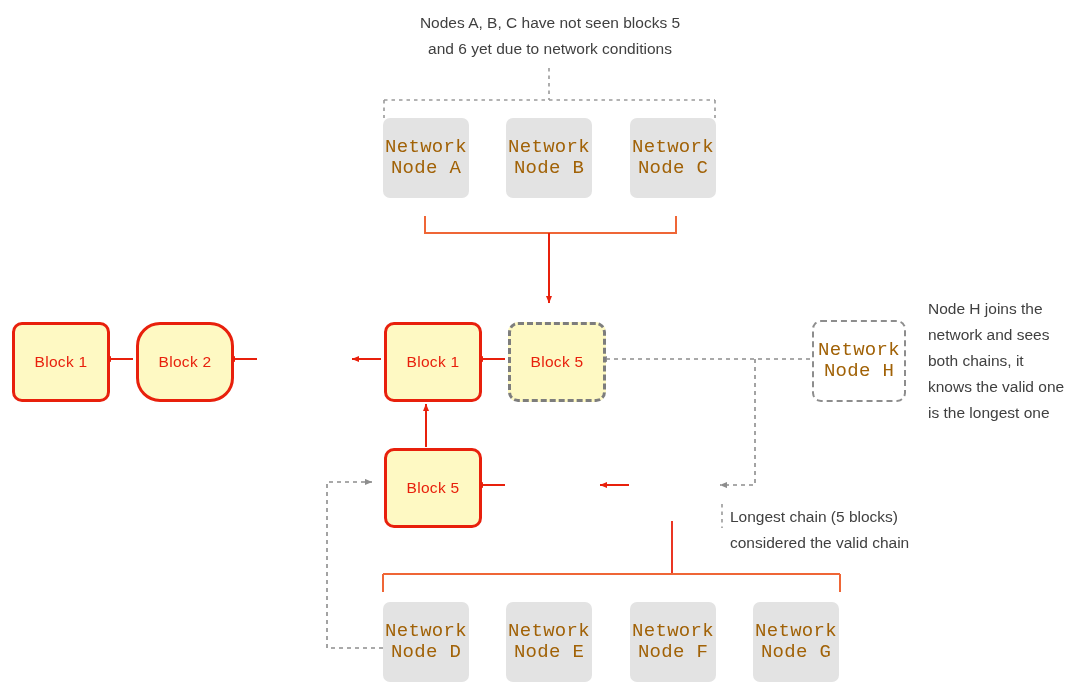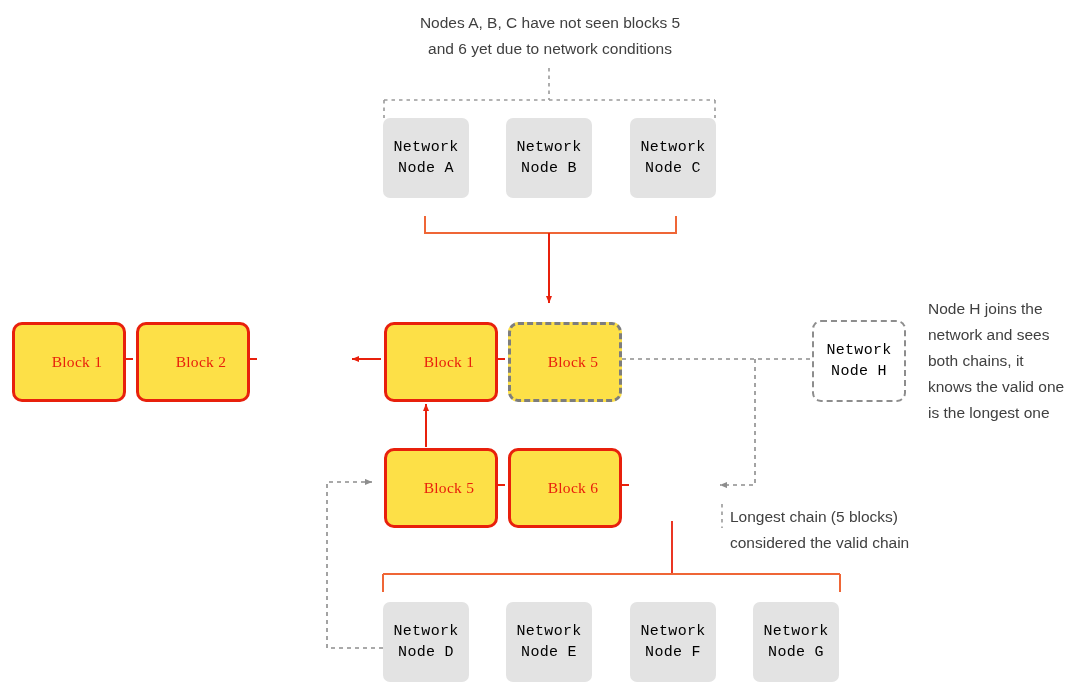--- a/index.html
+++ b/index.html
@@ -24,51 +24,50 @@
     white-space: pre-line;
   }
   .note.center { text-align: center; }
   .note.right  { text-align: right; }
   .note.left   { text-align: left; }
 
   .node {
     position: absolute;
     background: #e3e3e3;
     border-radius: 7px;
-    color: #000000;
+    color: #a16207;
     font-family: "Liberation Mono", monospace;
-    font-size: 15px;
+    font-size: 19px;
     line-height: 21px;
     display: flex;
     align-items: center;
     justify-content: center;
     text-align: center;
     white-space: pre-line;
     letter-spacing: 0.3px;
   }
   .node.ghost {
     background: transparent;
     border: 2.5px dashed #8d8d8d;
     border-radius: 9px;
   }
 
   .block {
     position: absolute;
     border: 3px solid #e8200c;
     border-radius: 10px;
-    background: #fde047;
+    background: #fef9c3;
     color: #e8200c;
-    font-family: Liberation Serif, serif;
+    font-family: Liberation Sans, sans-serif;
     font-size: 15.5px;
     display: flex;
     align-items: center;
     justify-content: center;
     text-align: center;
     letter-spacing: 0.3px;
-    padding-left: 16px;
   }
   .block.pending {
     border: 3px dashed #7d7d7d;
     border-radius: 10px;
   }
 
   svg.wires {
     position: absolute;
     left: 0; top: 0;
     width: 1085px;
@@ -137,30 +136,29 @@
 
 
   <div class="node" style="left:383px; top:118px; width:86px; height:80px;">Network
 Node A</div>
   <div class="node" style="left:506px; top:118px; width:86px; height:80px;">Network
 Node B</div>
   <div class="node" style="left:630px; top:118px; width:86px; height:80px;">Network
 Node C</div>
 
   <div class="block" style="left:12px; top:322px; width:92px; height:74px;">Block 1</div>
-  <div class="block" style="left:136px; top:322px; width:92px; height:74px;">Block 2</div>
+  <div class="block" style="left:136px; top:322px; width:92px; height:74px;border-radius:24px;">Block 2</div>
   <div class="block" style="left:384px; top:322px; width:92px; height:74px;">Block 1</div>
 
   <div class="block pending" style="left:508px; top:322px; width:92px; height:74px;">Block 5</div>
 
   <div class="node ghost" style="left:812px; top:320px; width:90px; height:78px;">Network
 Node  H</div>
 
   <div class="block" style="left:384px; top:448px; width:92px; height:74px;">Block 5</div>
-  <div class="block" style="left:508px; top:448px; width:92px; height:74px;">Block 6</div>
 
   <div class="node" style="left:383px; top:602px; width:86px; height:80px;">Network
 Node D</div>
   <div class="node" style="left:506px; top:602px; width:86px; height:80px;">Network
 Node E</div>
   <div class="node" style="left:630px; top:602px; width:86px; height:80px;">Network
 Node F</div>
   <div class="node" style="left:753px; top:602px; width:86px; height:80px;">Network
 Node G</div>
 

